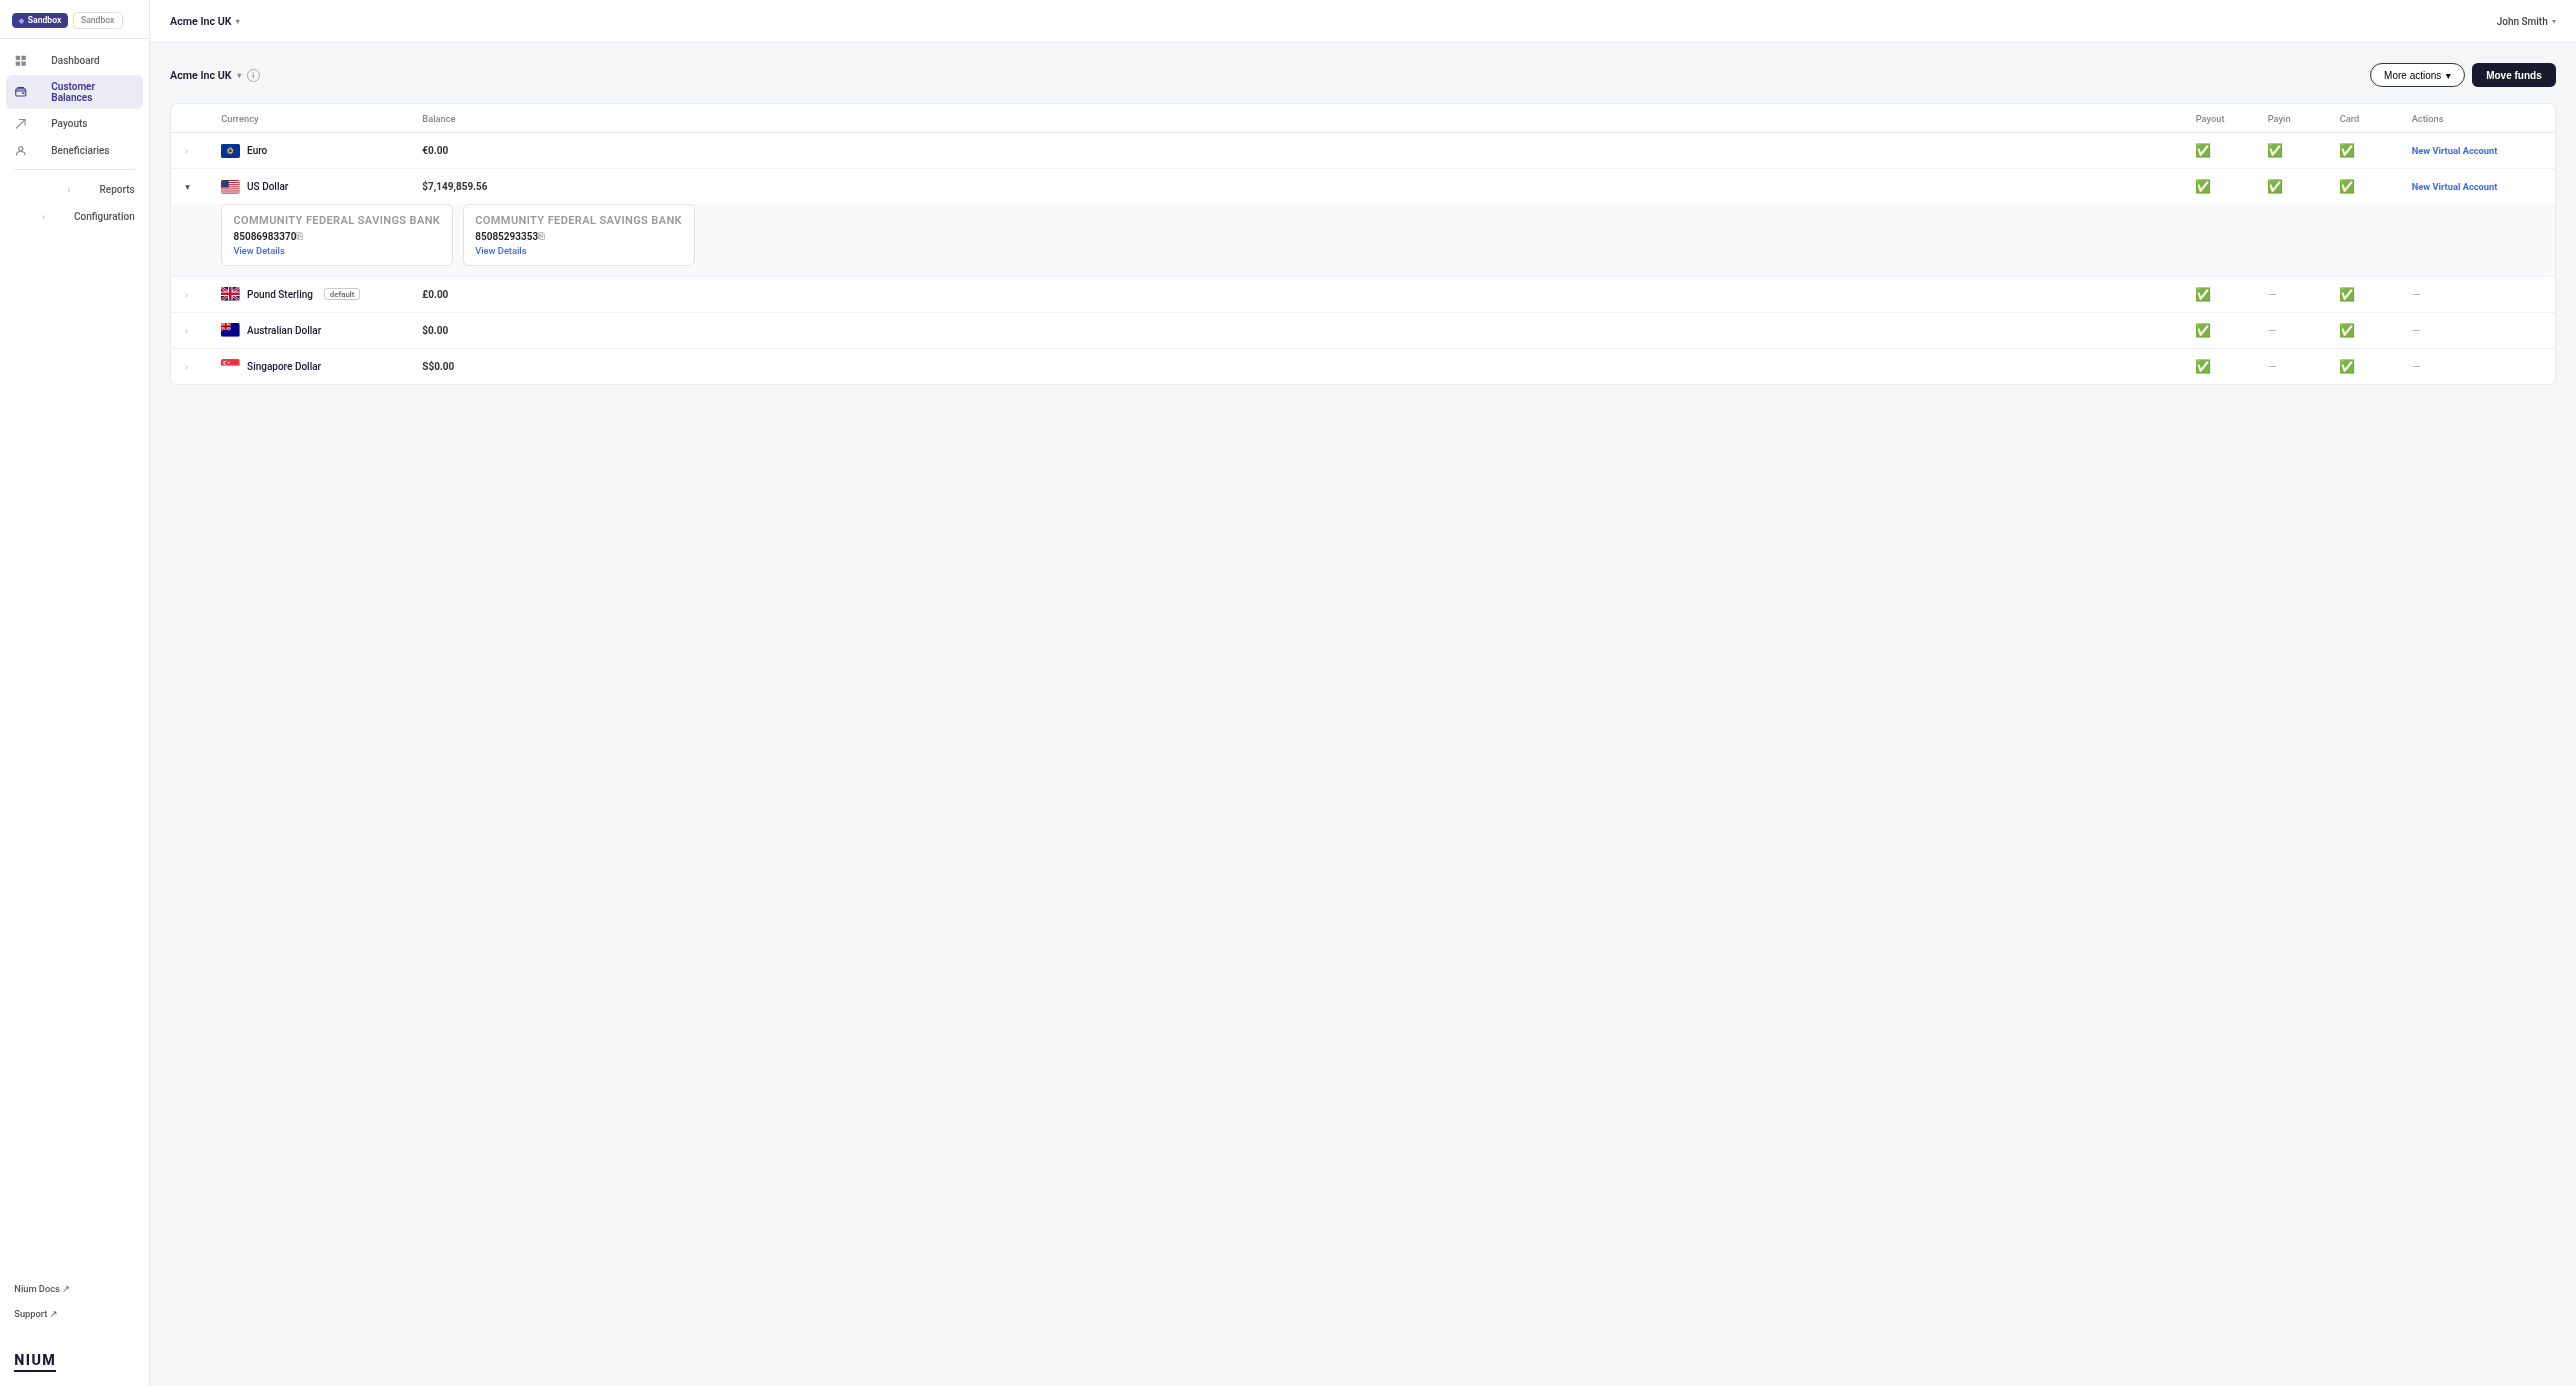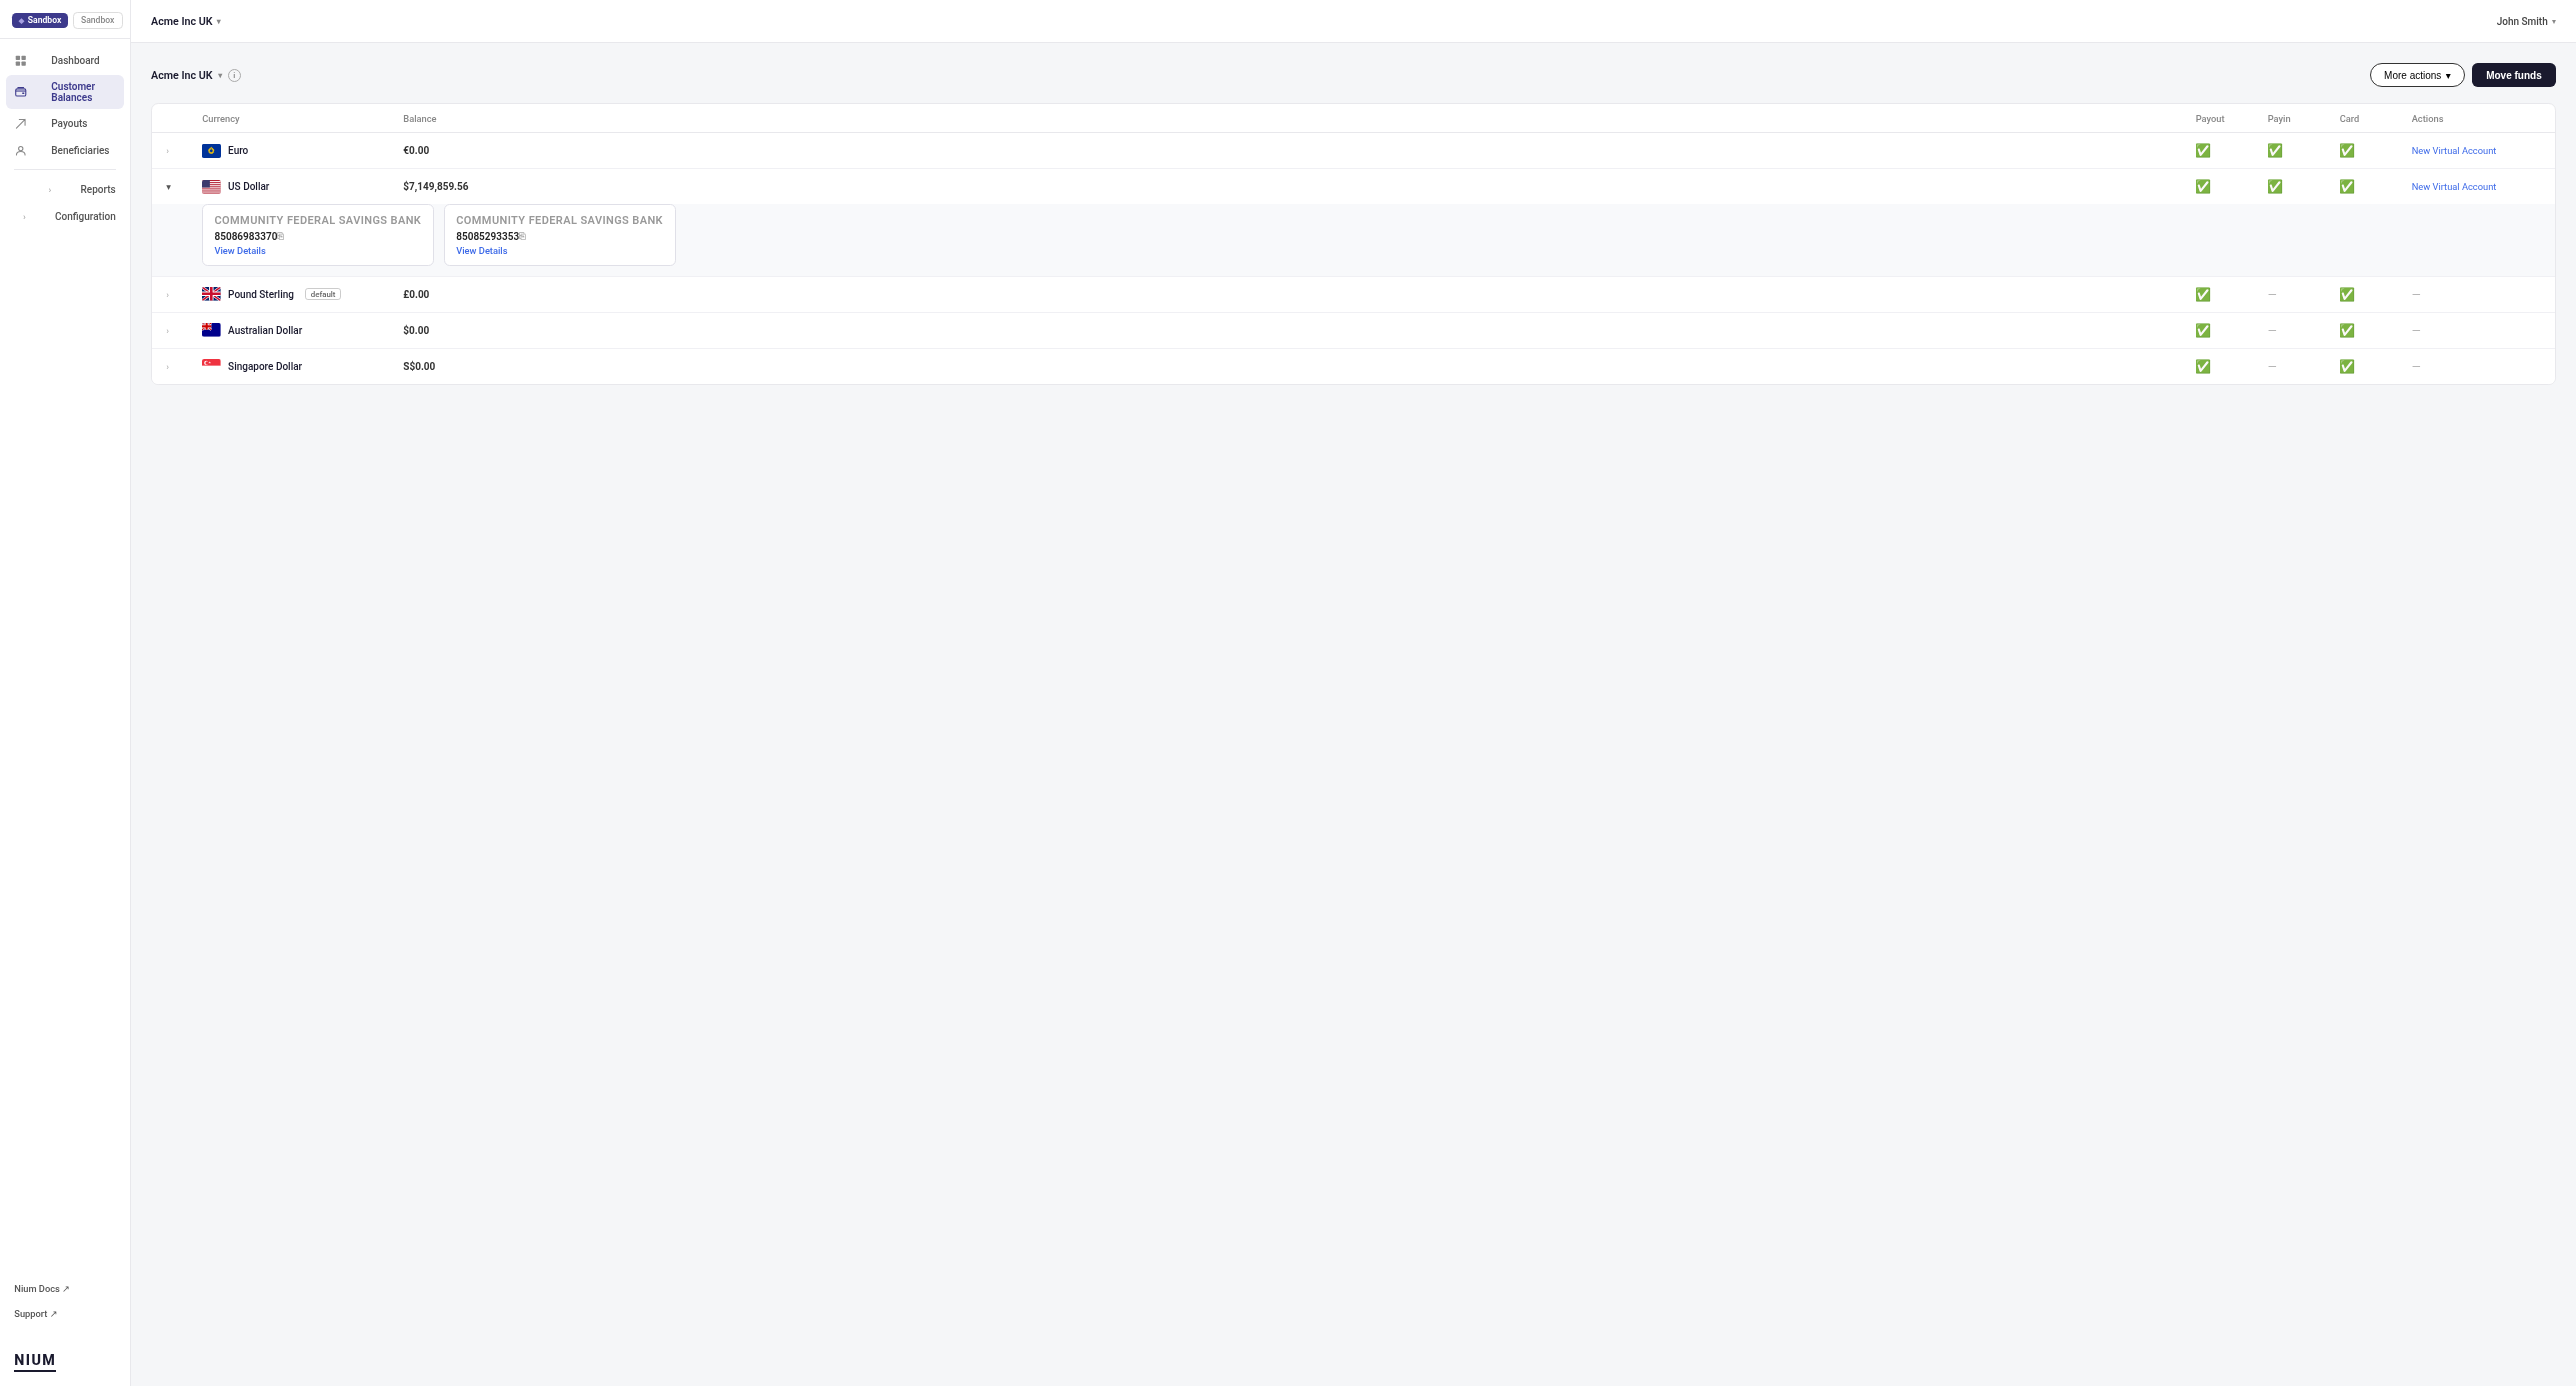--- a/index.html
+++ b/index.html
@@ -1,19 +1,19 @@
 <!DOCTYPE html>
 <html style="font-size:11.5px"><head>
   <meta charset="utf-8">
   <style>
     * { box-sizing: border-box; margin: 0; padding: 0; }
     body { font-family: -apple-system, BlinkMacSystemFont, 'Segoe UI', Roboto, sans-serif; background: #f5f6f8; display: flex; height: 100vh; overflow: hidden; font-size: 10px; color: #1a1a2e; }
 
     
-    #sidebar { width: 131px; background: #fff; display: flex; flex-direction: column; border-right: 0.7px solid #e8e8ec; flex-shrink: 0; }
+    #sidebar { width: 150px; background: #fff; display: flex; flex-direction: column; border-right: 0.7px solid #e8e8ec; flex-shrink: 0; }
     .sidebar-top { padding: 11.5px 11.5px 8.6px; border-bottom: 0.7px solid #e8e8ec; }
     .sandbox-badges { display: flex; gap: 4.3px; align-items: center; }
     .badge-filled { background: #3d3a8c; color: #fff; border-radius: 4.3px; padding: 2.9px 7.2px; font-size: 8.6px; font-weight: 600; display: flex; align-items: center; gap: 3.6px; }
     .badge-filled::before { content: '◆'; font-size: 7.2px; color: #a59fe0; }
     .badge-outline { background: transparent; color: #888; border: 0.7px solid #ddd; border-radius: 4.3px; padding: 2.9px 7.2px; font-size: 8.6px; font-weight: 500; }
     .sidebar-nav { padding: 8.6px 5.7px; flex: 1; }
     .nav-item { display: flex; align-items: center; gap: 24px; padding: 6.4px 8.6px; border-radius: 5.7px; cursor: pointer; color: #555; font-size: 10px; font-weight: 500; margin-bottom: 1.4px; }
     .nav-item.active { background: #ebebf5; color: #3d3a8c; font-weight: 600; }
     .nav-item .nav-icon { width: 13px; height: 13px; display: flex; align-items: center; justify-content: center; flex-shrink: 0; }
     .nav-item .expand-icon { margin-left: auto; font-size: 7.9px; color: #aaa; }
@@ -42,21 +42,21 @@
     .table-container { background: #fff; border-radius: 7.2px; border: 0.7px solid #e8e8ec; overflow: hidden; }
     .table-header-row { display: grid; grid-template-columns: 36px 201px 1fr 72px 72px 72px 129px; align-items: center; padding: 8.6px 14.3px; border-bottom: 1.1px solid #e8e8ec; color: #888; font-size: 9.3px; font-weight: 500; }
     .table-row { display: grid; grid-template-columns: 36px 201px 1fr 72px 72px 72px 129px; align-items: center; padding: 10px 14.3px; border-bottom: 0.7px solid #f0f0f4; background: #fff; }
     .table-row:last-child { border-bottom: none; }
     .table-row.expanded { border-bottom: none; }
     .currency-name { display: flex; align-items: center; gap: 7.2px; font-weight: 500; font-size: 10px; }
     .flag { width: 18.6px; height: 13.6px; border-radius: 2.1px; display: inline-block; overflow: hidden; }
     .balance-val { font-size: 10px; color: #333; font-weight: bold; }
     .check-icon { color: #2ea84f; font-size: 13px; }
     .dash-icon { color: #aaa; font-size: 11.5px; }
-    .new-va-link { color: #3d6ae8; font-size: 9.3px; font-weight: 400; cursor: pointer; }
+    .new-va-link { color: #3d6ae8; font-size: 9.3px; font-weight: 700; cursor: pointer; }
     .default-badge { display: inline-block; border: 0.7px solid #ccc; border-radius: 2.9px; padding: 0.7px 4.3px; font-size: 7.9px; color: #666; margin-left: 4.3px; }
 
     
     .sub-row-container { background: #f8f9fb; border-bottom: 0.7px solid #f0f0f4; padding: 0 14.3px 10px 50px; }
     .bank-cards-row { display: flex; gap: 10px; }
     .bank-card { background: #fff; border: 0.7px solid #e0e0e8; border-radius: 5.7px; padding: 8.6px 11.5px; min-width: 136px; }
     .bank-card-title { font-size: 11px; color: #999; font-weight: 600; letter-spacing: 0.4px; text-transform: uppercase; margin-bottom: 4.3px; }
     .bank-card-number { font-size: 10px; font-weight: 600; color: #222; display: flex; align-items: center; gap: 0; }
     .copy-icon { color: #aaa; cursor: pointer; font-size: 8.6px; }
     .view-details-link { color: #3d6ae8; font-size: 9.3px; font-weight: 500; cursor: pointer; margin-top: 2.9px; display: inline-block; }

